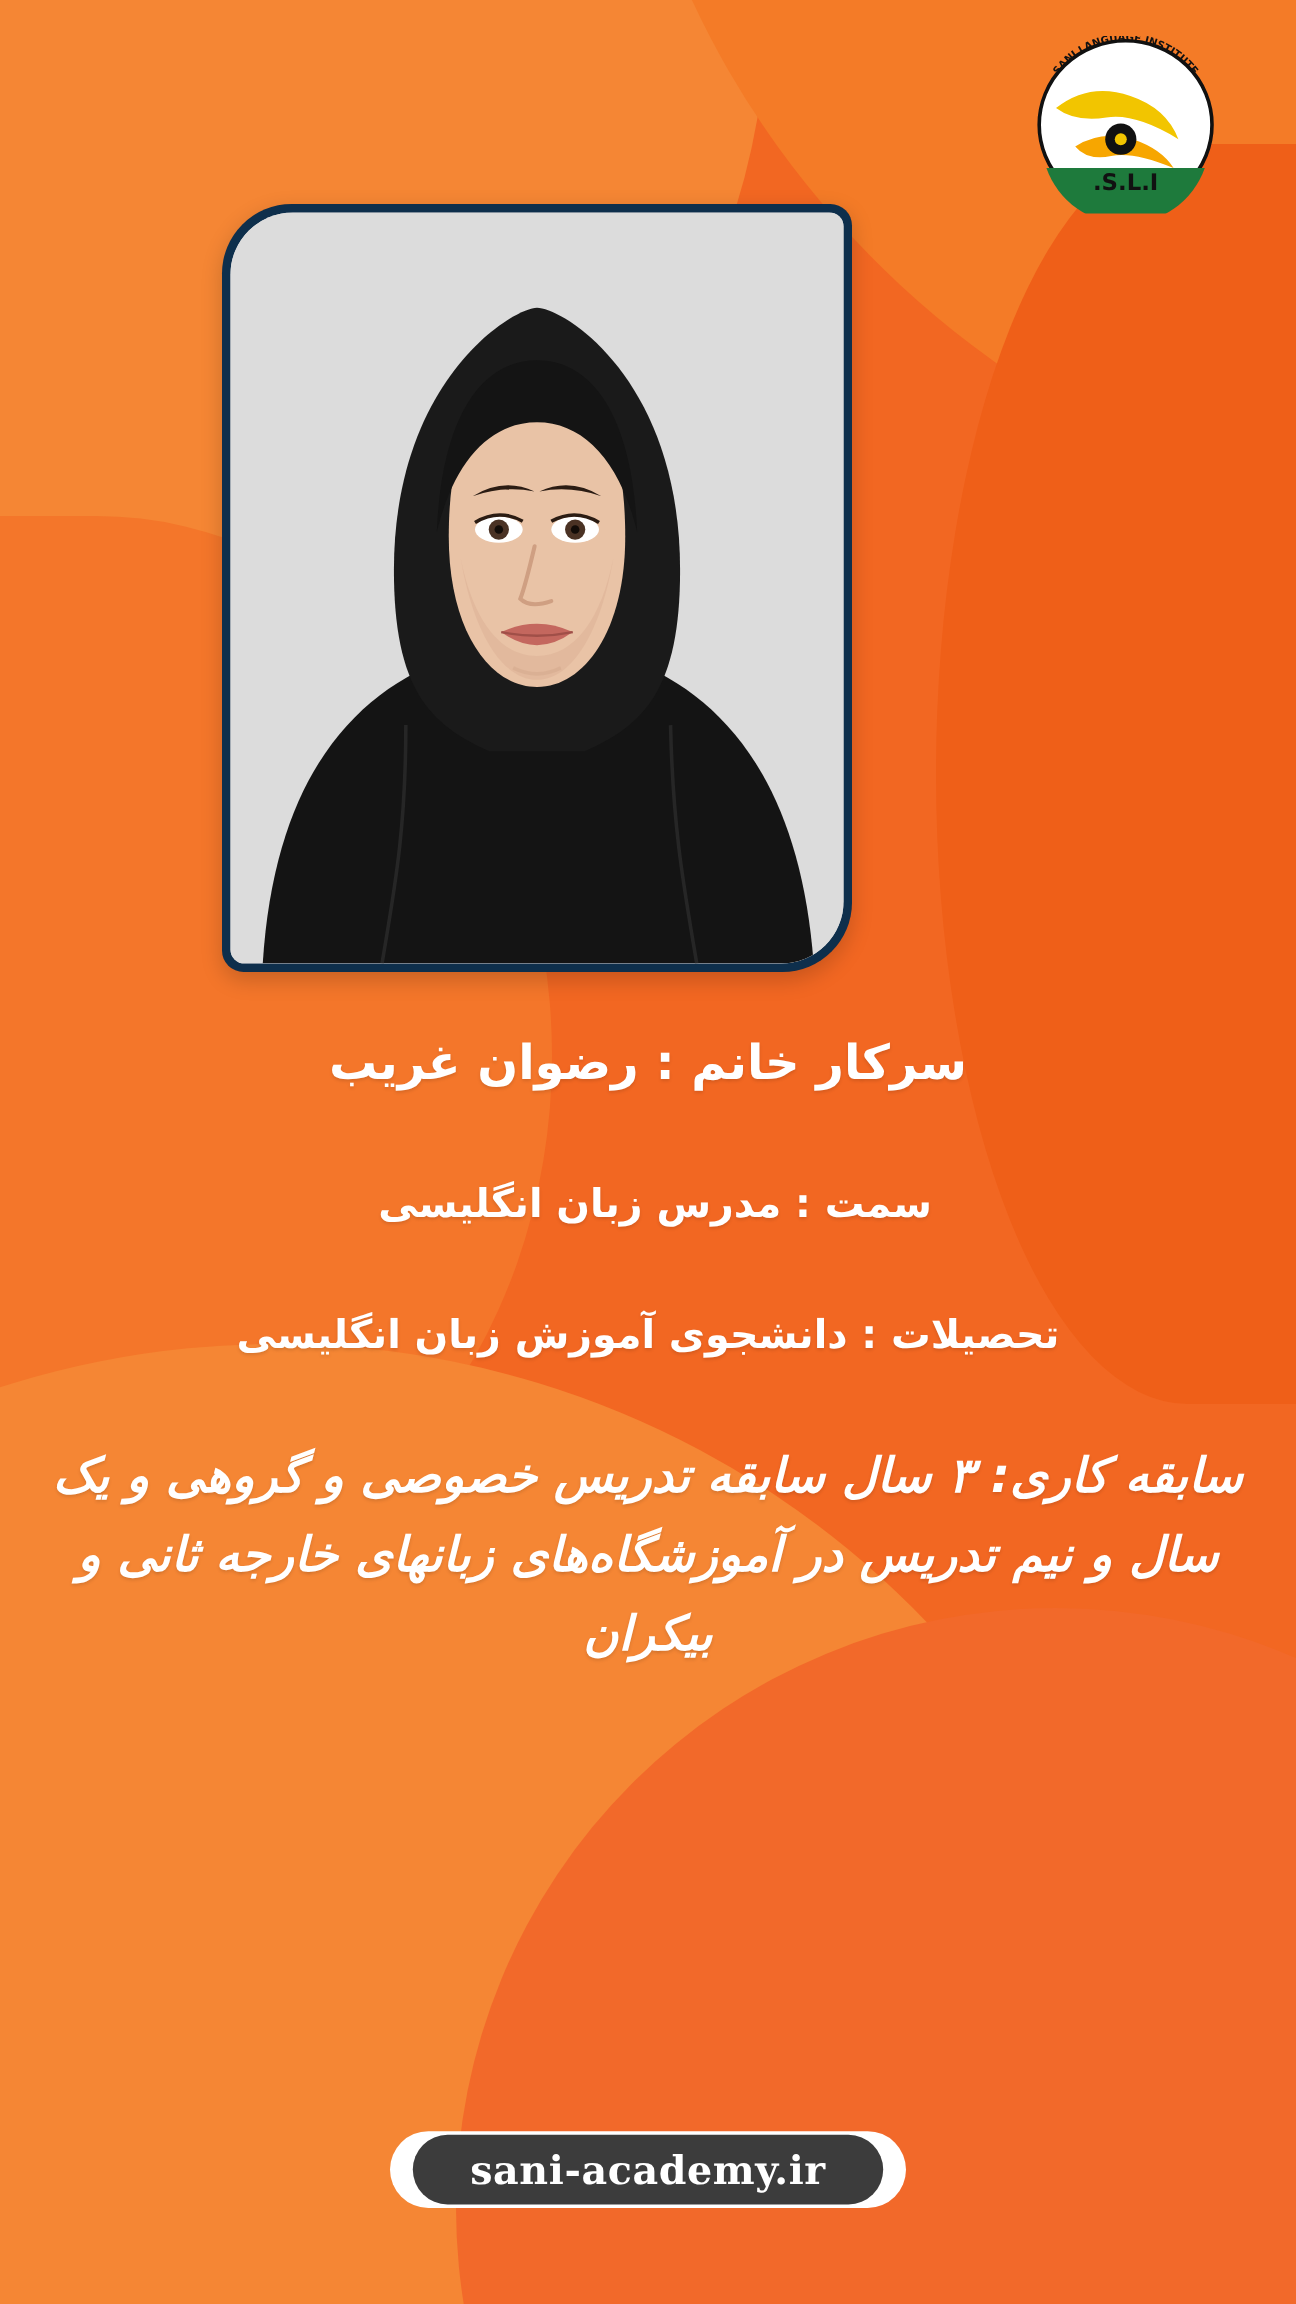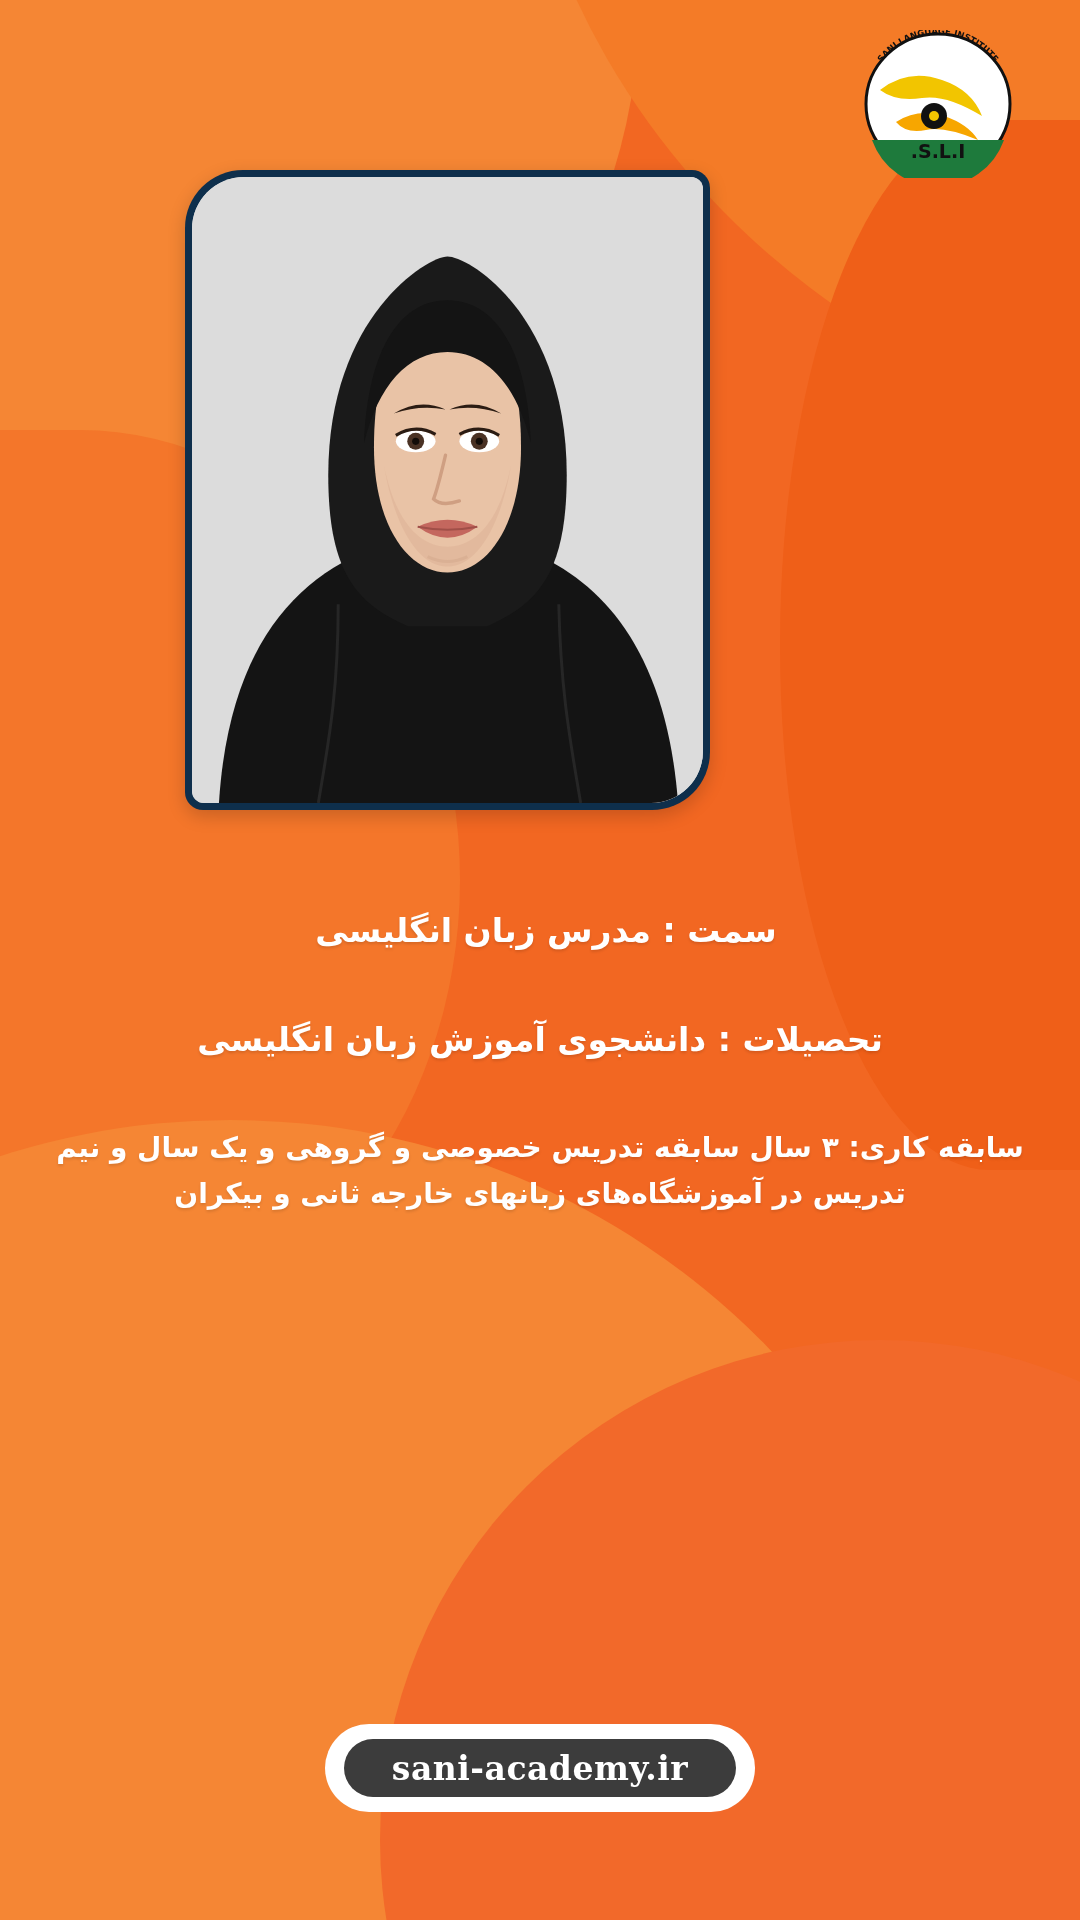--- a/index.html
+++ b/index.html
@@ -130,34 +130,35 @@
   .role-line {
     font-size: 33px;
     margin-top: 60px;
     margin-left: 12px;
   }
   .edu-line {
     font-size: 33px;
     margin-top: 58px;
   }
   .exp-line {
-    font-size: 28px;
+    font-size: 40px;
     margin-top: 60px;
     padding: 0 26px;
     line-height: 1.65;
+    font-style: italic;
   }
 
   
   .footer {
     position: absolute;
     left: 50%;
     transform: translateX(-50%);
-    bottom: 108px;
+    bottom: 80px;
     width: 430px;
-    height: 88px;
+    height: 64px;
     background: #ffffff;
     border-radius: 44px;
     display: flex;
     align-items: center;
     justify-content: center;
   }
   .footer-inner {
     width: 392px;
     height: 58px;
     background: #3C3C3C;
@@ -239,20 +240,21 @@
 
         <path d="M 240 382 q 20 10 40 0" stroke="#d7ad90" stroke-width="3" fill="none" opacity="0.7"></path>
 
         <path d="M 150 430 C 150 520 140 570 130 630" stroke="#262626" stroke-width="3" fill="none"></path>
         <path d="M 372 430 C 374 520 384 570 394 630" stroke="#262626" stroke-width="3" fill="none"></path>
       </svg>
     </div>
   </div>
 
   <div class="text-block">
+    <div class="line name-line">سرکار خانم : رضوان غریب</div>
     <div class="line role-line">سمت : مدرس زبان انگلیسی</div>
     <div class="line edu-line">تحصیلات : دانشجوی آموزش زبان انگلیسی</div>
     <div class="line exp-line">سابقه کاری: ۳ سال سابقه تدریس خصوصی و گروهی و یک سال و نیم تدریس در آموزشگاه‌های زبانهای خارجه ثانی و بیکران</div>
   </div>
 
   <div class="footer">
     <div class="footer-inner">
       <span class="footer-text">sani-academy.ir</span>
     </div>
   </div>

